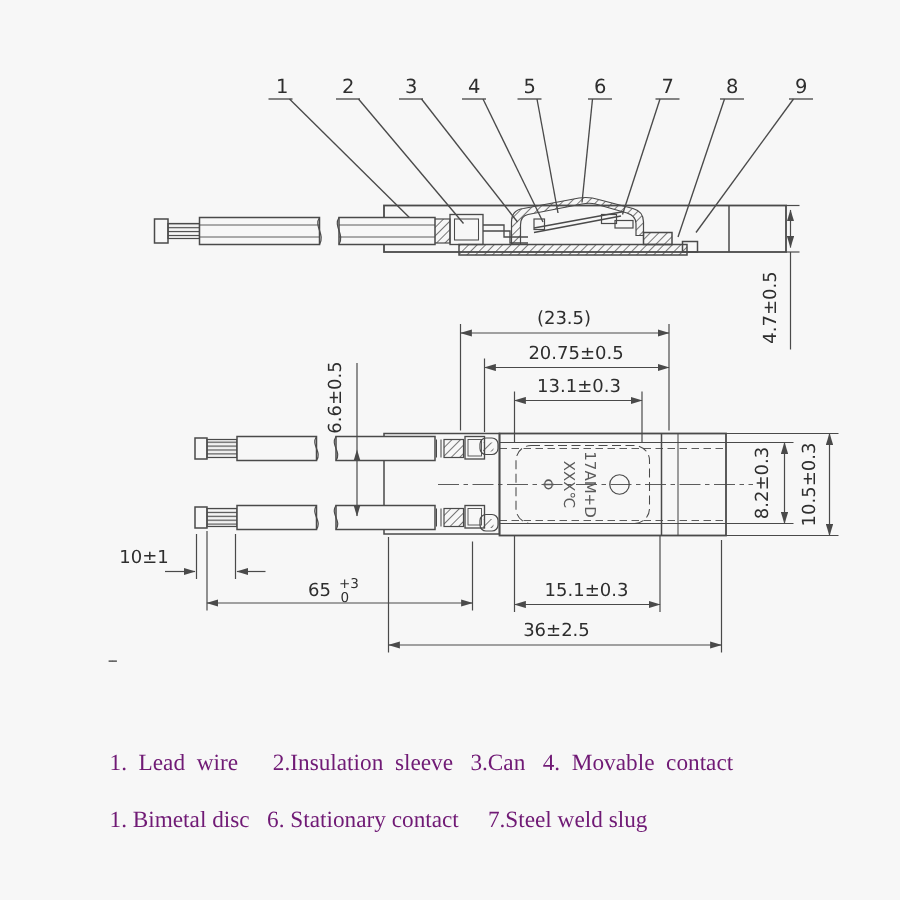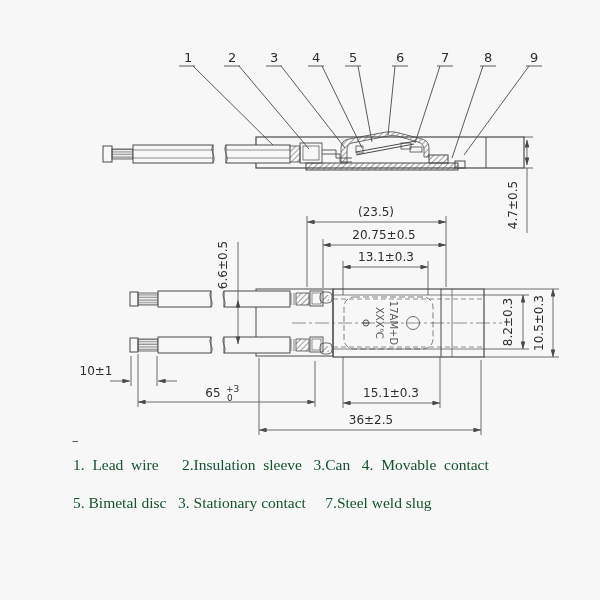--- a/index.html
+++ b/index.html
@@ -13,22 +13,23 @@
   .stage{position:absolute;inset:0;}
   svg{position:absolute;left:0;top:0;}
   svg text{fill:#2e2e2e;font-family:"DejaVu Sans",sans-serif;}
   .dimtxt{font-size:12px;}
   .smalltxt{font-size:9px;}
   .callout{font-size:13px;}
   .marktxt{font-size:10px;fill:#5a5a5a;}
   .legend-line{
     position:absolute;left:73px;
     font-family:"Liberation Serif",serif;
-    font-size:15.5px;color:#14532d;
+    font-size:15.5px;color:#701a75;
     white-space:pre;
+    margin-top:44px;
   }
   .tick-mark{
     position:absolute;left:72px;top:434px;
     font-family:"Liberation Serif",serif;
     font-size:11px;color:#333;letter-spacing:-1px;
   }
 </style>
 </head>
 <body>
 
@@ -258,14 +259,14 @@
       <line x1="527" y1="140" x2="527" y2="165" marker-start="url(#ar)" marker-end="url(#ar)"></line>
       <line x1="527" y1="168" x2="527" y2="233"></line>
       <text x="517" y="205" text-anchor="middle" transform="rotate(-90 517 205)" class="dimtxt" stroke="none">4.7±0.5</text>
     </g>
   </g>
 </svg>
 
 <div class="tick-mark">--</div>
 
 <div class="legend-line" style="top:456px">1.  Lead  wire      2.Insulation  sleeve   3.Can   4.  Movable  contact</div>
-<div class="legend-line" style="top:494px">5. Bimetal disc   3. Stationary contact     7.Steel weld slug</div>
+<div class="legend-line" style="top:494px">1. Bimetal disc   6. Stationary contact     7.Steel weld slug</div>
 </div>
 
 </body></html>

